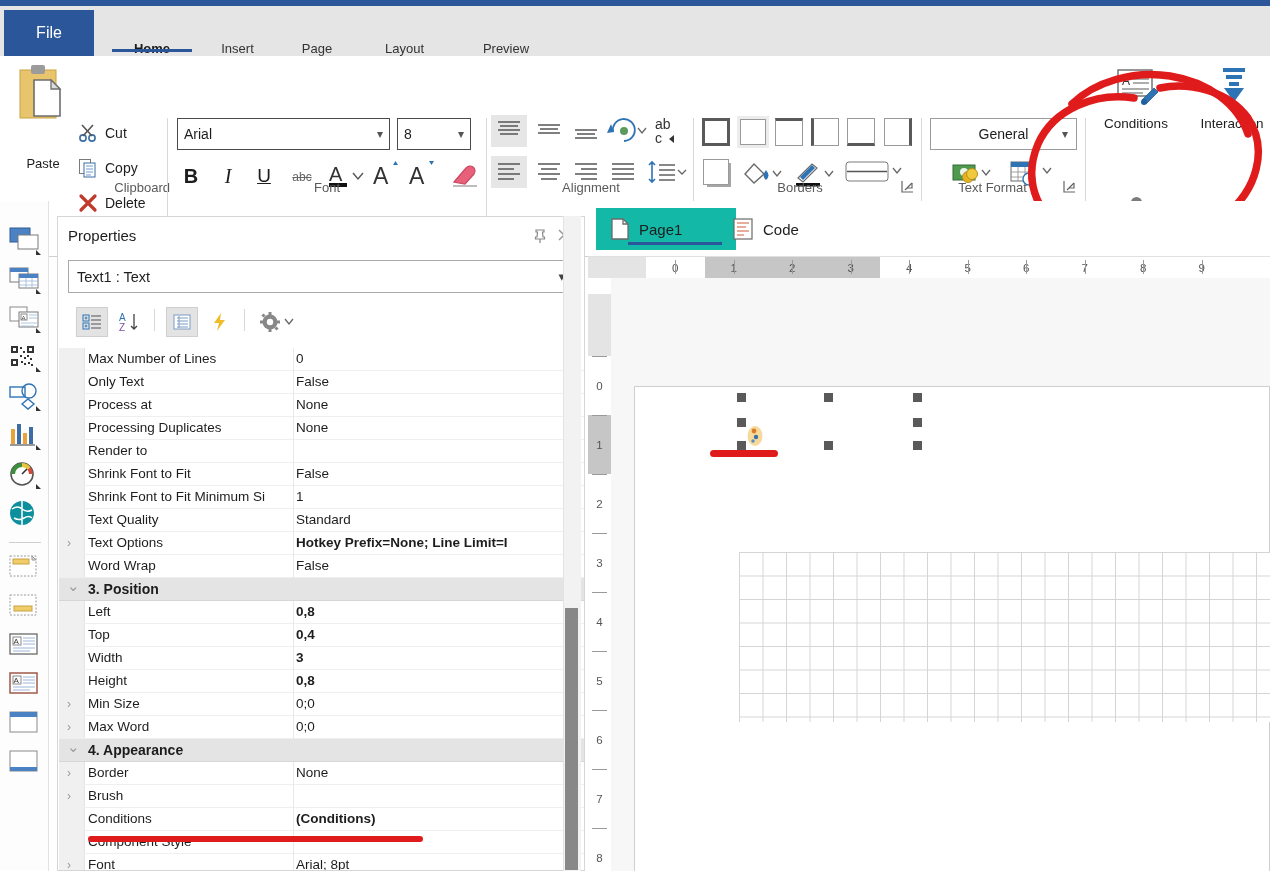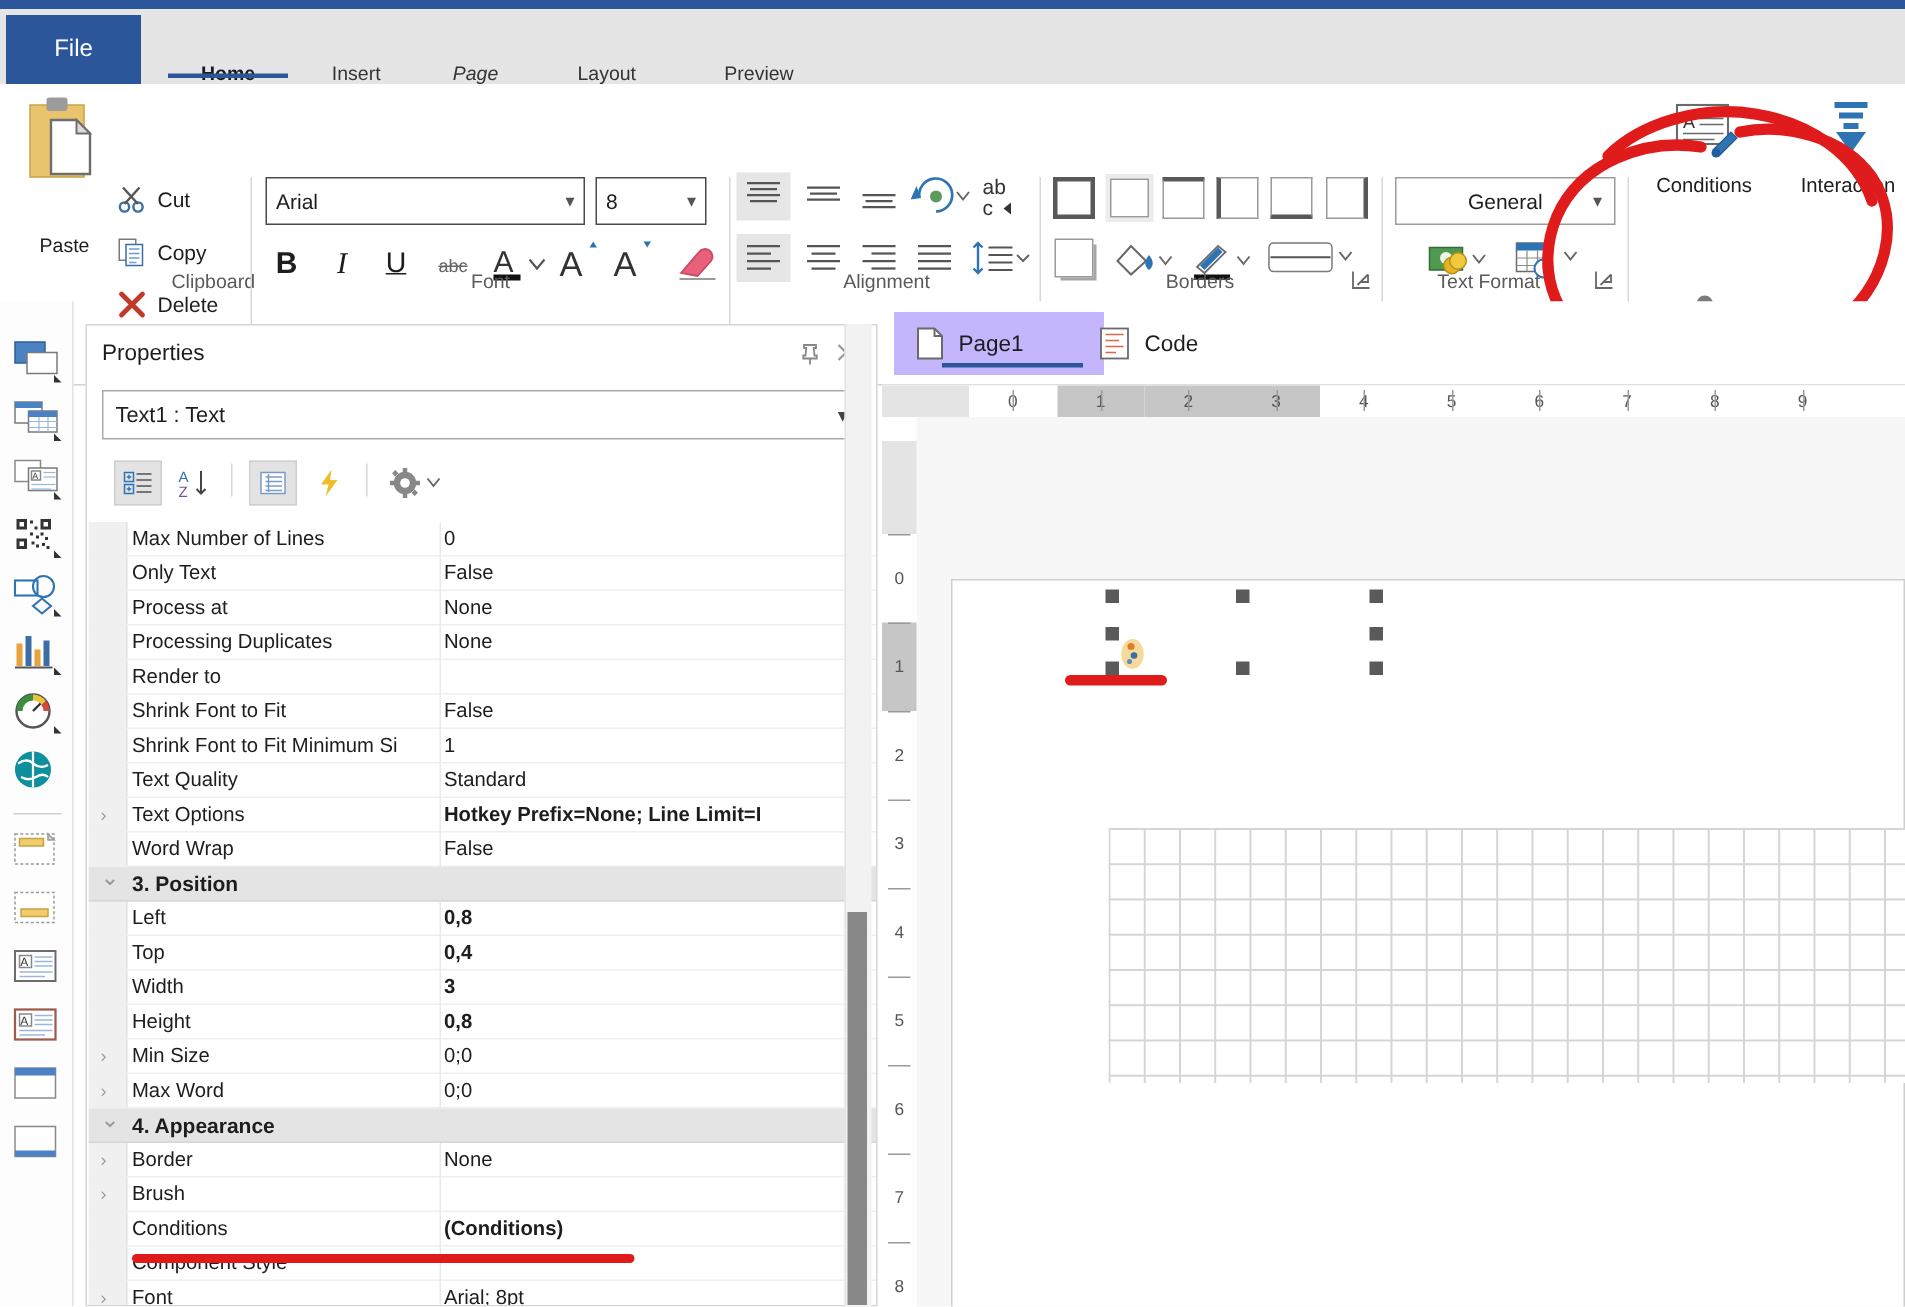--- a/index.html
+++ b/index.html
@@ -110,21 +110,21 @@
   .prow .pval.bold{font-weight:bold;}
   .swatch{display:inline-block;width:17px;height:17px;border:1.5px solid #111;background:#fff;vertical-align:-4px;margin-right:9px;box-sizing:border-box;}
 
   .pvscroll-track{position:absolute;left:563px;top:216px;width:17px;height:655px;background:#f2f2f2;border-left:1px solid #e3e3e3;}
   .pvscroll-thumb{position:absolute;left:565px;top:608px;width:13px;height:262px;background:#888888;}
 
   
   .design{position:absolute;left:588px;top:201px;width:682px;height:670px;background:#ffffff;}
   .dtabs{position:absolute;left:0;top:0;width:682px;height:55px;background:#fff;border-bottom:1px solid #e0e0e0;}
   .dtab{position:absolute;top:7px;height:42px;display:flex;align-items:center;gap:9px;padding:0 14px;font-size:15px;color:#1d1d1d;}
-  .dtab.active{background:#c4b5fd;}
+  .dtab.active{background:#14b8a6;}
   .dtab.active .ul{position:absolute;left:32px;right:14px;bottom:5px;height:3px;background:#2b579a;}
 
   .hruler{position:absolute;left:0;top:56px;width:682px;height:21px;background:#ffffff;}
   .hr-lead{position:absolute;left:0;top:0;width:58px;height:21px;background:#e4e4e4;}
   .hr-seg{position:absolute;top:0;height:21px;font-size:11.5px;color:#555;display:flex;align-items:center;justify-content:center;}
   .hr-seg.shade{background:#c6c6c6;}
   .hr-tick{position:absolute;top:3px;width:1px;height:14px;background:#9a9a9a;}
 
   .vruler{position:absolute;left:0;top:93px;width:23px;height:578px;background:#ffffff;}
   .vr-lead{position:absolute;left:0;top:0;width:23px;height:62px;background:#e4e4e4;}
@@ -155,21 +155,21 @@
   <div class="tabbar">
     <div class="file-tab">
       <span>File</span>
     </div>
     <div class="tab active" style="left:104px;width:76px;">
       <span>Home</span>
     </div>
     <div class="tab" style="left:190px;width:75px;">
       <span>Insert</span>
     </div>
-    <div class="tab" style="left:272px;width:70px;font-style:italic;">
+    <div class="tab" style="left:272px;width:70px;">
       <span>Page</span>
     </div>
     <div class="tab" style="left:447px;width:98px;">
       <span>Preview</span>
     </div>
     <div class="tab" style="left:352px;width:85px;">
       <span>Layout</span>
     </div>
   </div>
 

